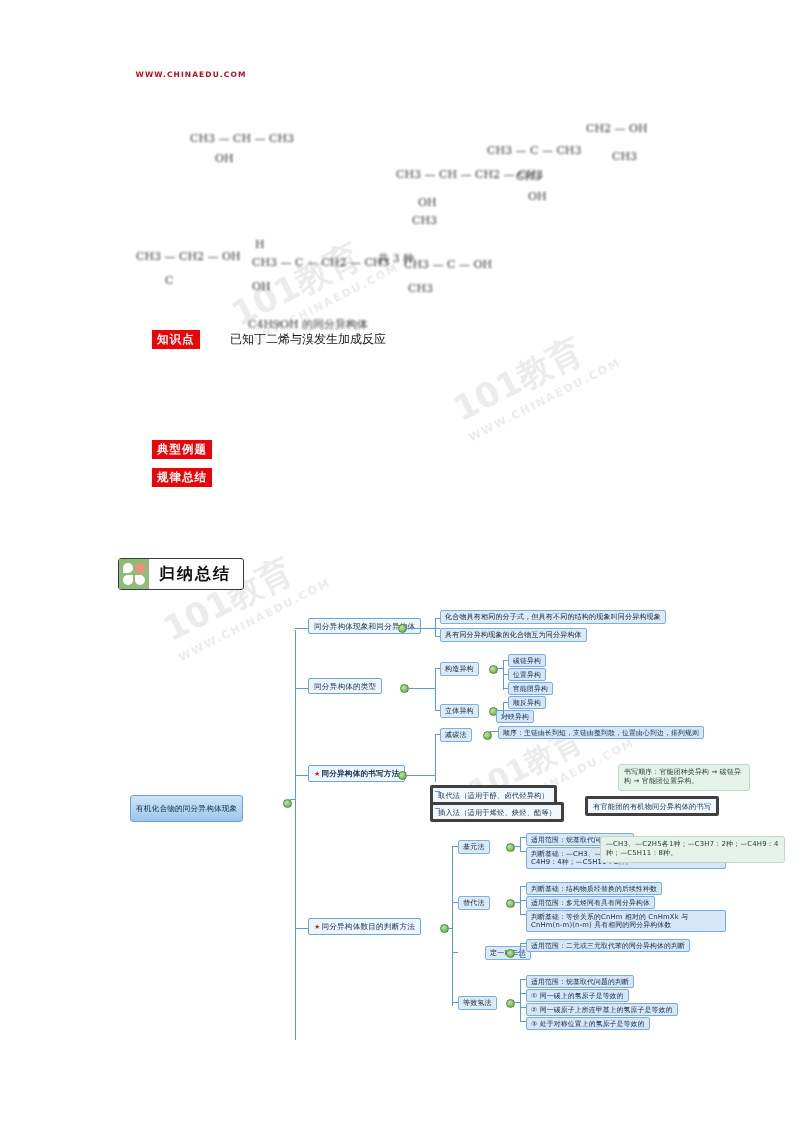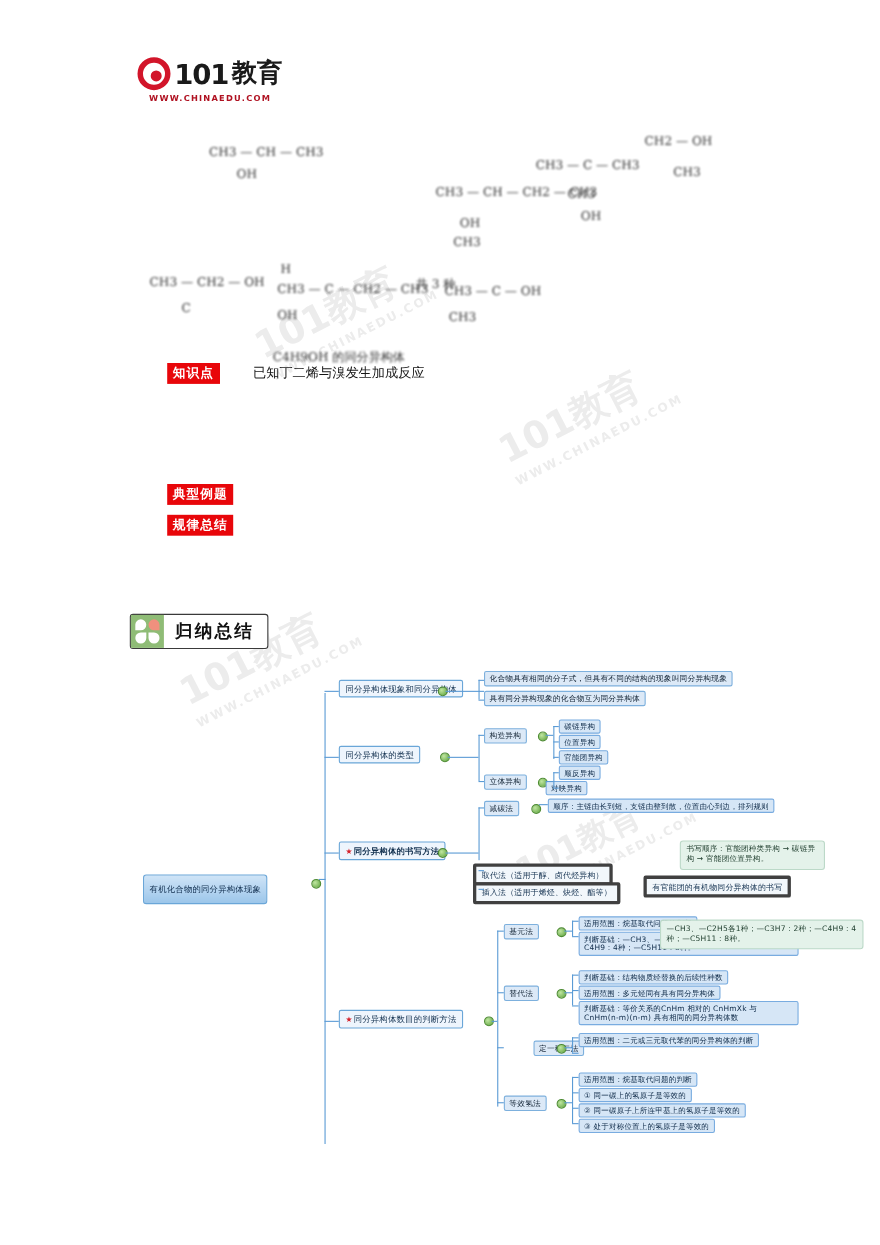--- a/index.html
+++ b/index.html
@@ -65,25 +65,20 @@
   .ln{position:absolute;background:#5b9bd5;}
   .lnh{height:1px;}
   .lnv{width:1px;}
 </style>
 </head>
 <body>
 
 <div class="page">
 
   <div class="logo">
-    <div class="logo-row">
-      <span class="logo-mark"></span>
-      <span class="logo-101">101</span>
-      <span class="logo-cn">教育</span>
-    </div>
     <div class="logo-url">WWW.CHINAEDU.COM</div>
   </div>
 
   <div class="wm" style="left:228px;top:255px;">101教育<small>WWW.CHINAEDU.COM</small></div>
   <div class="wm" style="left:450px;top:350px;">101教育<small>WWW.CHINAEDU.COM</small></div>
   <div class="wm" style="left:160px;top:570px;">101教育<small>WWW.CHINAEDU.COM</small></div>
   <div class="wm" style="left:465px;top:735px;font-size:30px;">101教育<small>WWW.CHINAEDU.COM</small></div>
 
   <div id="chem-layer">
       <div class="chem" style="left: 190px; top: 132px;">CH3 — CH — CH3</div>
@@ -165,21 +160,21 @@
       <div class="ln lnh" style="left: 496px; top: 170px; width: 7px;"></div>
       <div class="node n-l1" style="left: 308px; top: 225px; font-weight: bold;"><span class="star">★</span><span>同分异构体的书写方法</span></div>
       <div class="ln lnh" style="left: 295px; top: 235px; width: 13px;"></div>
       <div class="bud" style="left: 398px; top: 231px;"></div>
       <div class="ln lnh" style="left: 405px; top: 235px; width: 30px;"></div>
       <div class="ln lnv" style="left: 435px; top: 194px; height: 48px;"></div>
       <div class="node n-l2" style="left: 440px; top: 188px;"><span>减碳法</span></div>
       <div class="ln lnh" style="left: 435px; top: 194px; width: 5px;"></div>
       <div class="bud" style="left: 483px; top: 191px;"></div>
       <div class="node n-plain" style="left: 430px; top: 245px;"><span>取代法（适用于醇、卤代烃异构）</span></div>
-      <div class="node n-plain" style="left: 430px; top: 262px; font-family: Liberation Serif, serif;"><span>插入法（适用于烯烃、炔烃、酯等）</span></div>
+      <div class="node n-plain" style="left: 430px; top: 262px;"><span>插入法（适用于烯烃、炔烃、酯等）</span></div>
       <div class="ln lnh" style="left: 435px; top: 251px; width: 5px;"></div>
       <div class="ln lnh" style="left: 435px; top: 268px; width: 5px;"></div>
       <div class="node n-l3" style="left: 498px; top: 186px;"><span>顺序：主链由长到短，支链由整到散，位置由心到边，排列规则</span></div>
       <div class="ln lnh" style="left: 490px; top: 191px; width: 8px;"></div>
       <div class="node n-note" style="left: 618px; top: 224px; width: 132px;"><span>书写顺序：官能团种类异构 → 碳链异构 → 官能团位置异构。</span></div>
       <div class="node n-plain" style="left: 585px; top: 256px;"><span>有官能团的有机物同分异构体的书写</span></div>
       <div class="node n-l1" style="left: 308px; top: 378px;"><span class="star">★</span><span>同分异构体数目的判断方法</span></div>
       <div class="ln lnh" style="left: 295px; top: 388px; width: 13px;"></div>
       <div class="bud" style="left: 440px; top: 384px;"></div>
       <div class="ln lnv" style="left: 452px; top: 306px; height: 160px;"></div>

